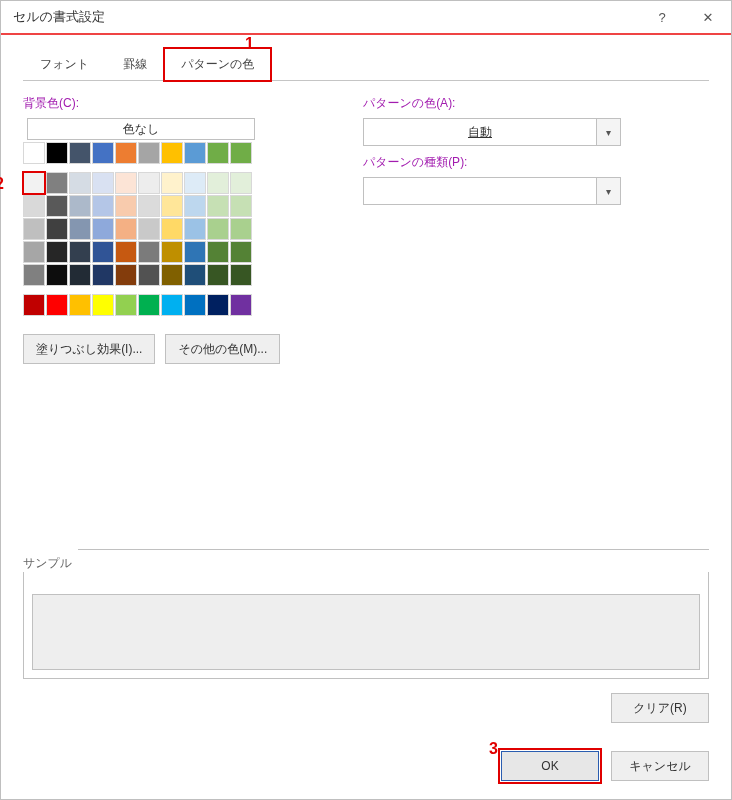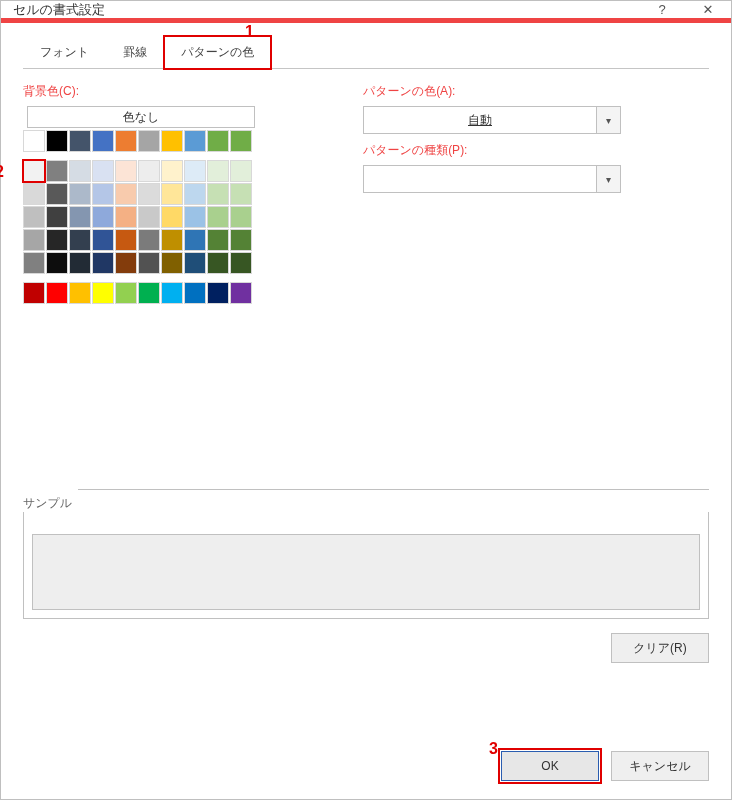--- a/index.html
+++ b/index.html
@@ -12,24 +12,24 @@
     width: 732px; height: 800px;
     position: relative;
   }
   .dialog {
     width: 732px; height: 800px;
     border: 1px solid #bfbfbf;
     background: #fff;
     display: flex; flex-direction: column;
   }
   .titlebar {
-    height: 22px;
+    height: 34px;
     display:flex; align-items:center;
     padding: 0 0 0 12px;
-    border-bottom: 5px solid #ef4444;
+    border-bottom: 2px solid #ef4444;
     font-size: 13px;
   }
   .titlebar .title { flex:1; }
   .titlebar .sys-btn {
     width: 46px; height: 34px;
     display:flex; align-items:center; justify-content:center;
     color:#555;
   }
   .content {
     flex:1; position:relative;
@@ -58,21 +58,21 @@
     outline-offset: -1px;
   }
   .body-row {
     display:flex;
     margin-top: 8px;
   }
   .left-col { width: 340px; }
   .right-col { flex:1; }
   .section-label {
     margin: 6px 0 6px 0;
-    color:#ef4444;
+    color:#a21caf;
   }
   .no-color-btn {
     width: 228px; height: 22px;
     border:1px solid #c0c0c0;
     background:#fff;
     text-align:center;
     line-height:20px;
     margin-left: 4px;
     font-size:12px;
   }
@@ -261,20 +261,24 @@
             <div class="swatch" style="background: rgb(255, 192, 0);"></div>
             <div class="swatch" style="background: rgb(255, 255, 0);"></div>
             <div class="swatch" style="background: rgb(146, 208, 80);"></div>
             <div class="swatch" style="background: rgb(0, 176, 80);"></div>
             <div class="swatch" style="background: rgb(0, 176, 240);"></div>
             <div class="swatch" style="background: rgb(0, 112, 192);"></div>
             <div class="swatch" style="background: rgb(0, 32, 96);"></div>
             <div class="swatch" style="background: rgb(112, 48, 160);"></div>
           </div>
 
+        <div class="btn-row">
+          <button class="btn">塗りつぶし効果(I)...</button>
+          <button class="btn">その他の色(M)...</button>
+        </div>
       </div>
 
       <div class="right-col">
         <div class="section-label">パターンの色(A):</div>
         <div class="combo">
           <span class="combo-text">自動</span>
           <span class="combo-arrow">▾</span>
         </div>
 
         <div class="section-label">パターンの種類(P):</div>

